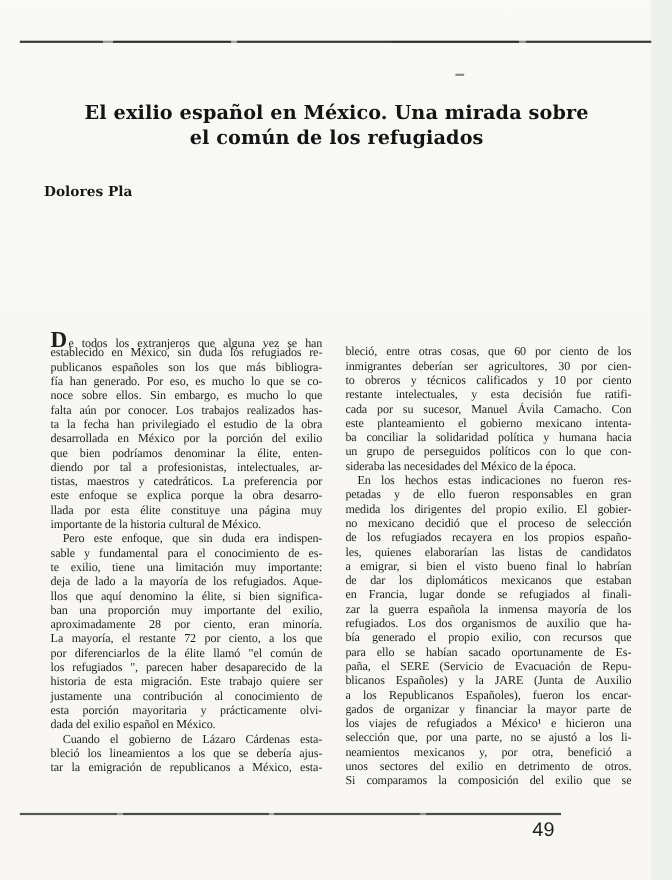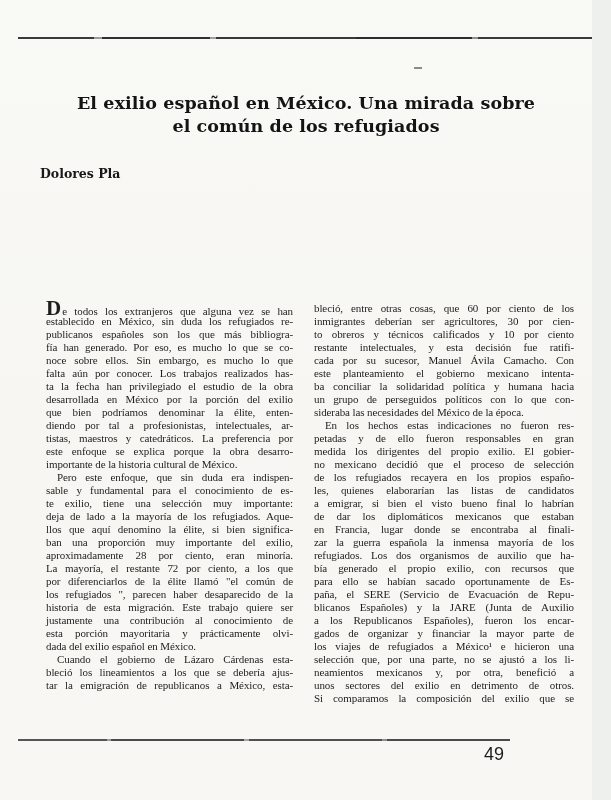--- a/index.html
+++ b/index.html
@@ -32,21 +32,21 @@
     position:absolute;top:166px;left:40px;right:20px;text-align:left;
     font-family:"DejaVu Serif","Liberation Serif",serif;
     font-weight:bold;font-size:12.5px;color:#181818;
   }
   .column{
     position:absolute;top:302px;
     font-size:11px;line-height:13px;letter-spacing:-0.1px;
     color:#1e1e1e;
   }
   .column.left{left:46px;width:247px;}
-  .column.right{left:314px;width:260px;}
+  .column.right{left:314px;width:260px;margin-top:12px;}
   .line{
     height:13px;white-space:nowrap;
     text-align:justify;text-align-last:justify;
     overflow:visible;
   }
   .line.para-end{text-align-last:left;white-space:normal;}
   .line.indent{padding-left:11px;box-sizing:border-box;}
   .dropcap{
     font-size:21px;font-weight:bold;line-height:13px;
     vertical-align:baseline;margin-right:1px;letter-spacing:0;
@@ -82,24 +82,25 @@
       <div class="line">publicanos españoles son los que más bibliogra-</div>
       <div class="line">fía han generado. Por eso, es mucho lo que se co-</div>
       <div class="line">noce sobre ellos. Sin embargo, es mucho lo que</div>
       <div class="line">falta aún por conocer. Los trabajos realizados has-</div>
       <div class="line">ta la fecha han privilegiado el estudio de la obra</div>
       <div class="line">desarrollada en México por la porción del exilio</div>
       <div class="line">que bien podríamos denominar la élite, enten-</div>
       <div class="line">diendo por tal a profesionistas, intelectuales, ar-</div>
       <div class="line">tistas, maestros y catedráticos. La preferencia por</div>
       <div class="line">este enfoque se explica porque la obra desarro-</div>
+      <div class="line">llada por esta élite constituye una página muy</div>
       <div class="line para-end">importante de la historia cultural de México.</div>
       <div class="line indent">Pero este enfoque, que sin duda era indispen-</div>
       <div class="line">sable y fundamental para el conocimiento de es-</div>
-      <div class="line">te exilio, tiene una selección muy importante:</div>
+      <div class="line">te exilio, tiene una limitación muy importante:</div>
       <div class="line">deja de lado a la mayoría de los refugiados. Aque-</div>
       <div class="line">llos que aquí denomino la élite, si bien significa-</div>
       <div class="line">ban una proporción muy importante del exilio,</div>
       <div class="line">aproximadamente 28 por ciento, eran minoría.</div>
       <div class="line">La mayoría, el restante 72 por ciento, a los que</div>
       <div class="line">por diferenciarlos de la élite llamó "el común de</div>
       <div class="line">los refugiados ", parecen haber desaparecido de la</div>
       <div class="line">historia de esta migración. Este trabajo quiere ser</div>
       <div class="line">justamente una contribución al conocimiento de</div>
       <div class="line">esta porción mayoritaria y prácticamente olvi-</div>
@@ -119,21 +120,21 @@
       <div class="line">un grupo de perseguidos políticos con lo que con-</div>
       <div class="line para-end">sideraba las necesidades del México de la época.</div>
       <div class="line indent">En los hechos estas indicaciones no fueron res-</div>
       <div class="line">petadas y de ello fueron responsables en gran</div>
       <div class="line">medida los dirigentes del propio exilio. El gobier-</div>
       <div class="line">no mexicano decidió que el proceso de selección</div>
       <div class="line">de los refugiados recayera en los propios españo-</div>
       <div class="line">les, quienes elaborarían las listas de candidatos</div>
       <div class="line">a emigrar, si bien el visto bueno final lo habrían</div>
       <div class="line">de dar los diplomáticos mexicanos que estaban</div>
-      <div class="line">en Francia, lugar donde se encontraba al finali-</div>
+      <div class="line">en Francia, lugar donde se refugiados al finali-</div>
       <div class="line">zar la guerra española la inmensa mayoría de los</div>
       <div class="line">refugiados. Los dos organismos de auxilio que ha-</div>
       <div class="line">bía generado el propio exilio, con recursos que</div>
       <div class="line">para ello se habían sacado oportunamente de Es-</div>
       <div class="line">paña, el SERE (Servicio de Evacuación de Repu-</div>
       <div class="line">blicanos Españoles) y la JARE (Junta de Auxilio</div>
       <div class="line">a los Republicanos Españoles), fueron los encar-</div>
       <div class="line">gados de organizar y financiar la mayor parte de</div>
       <div class="line">los viajes de refugiados a México¹ e hicieron una</div>
       <div class="line">selección que, por una parte, no se ajustó a los li-</div>

